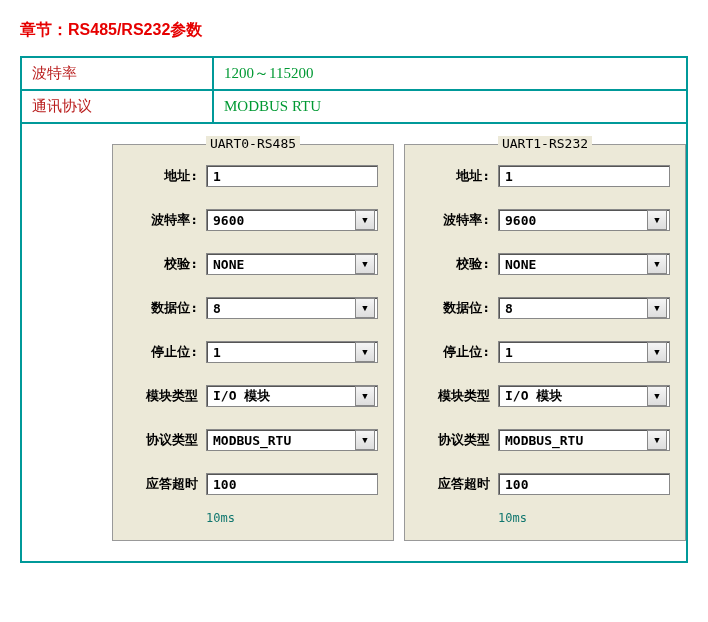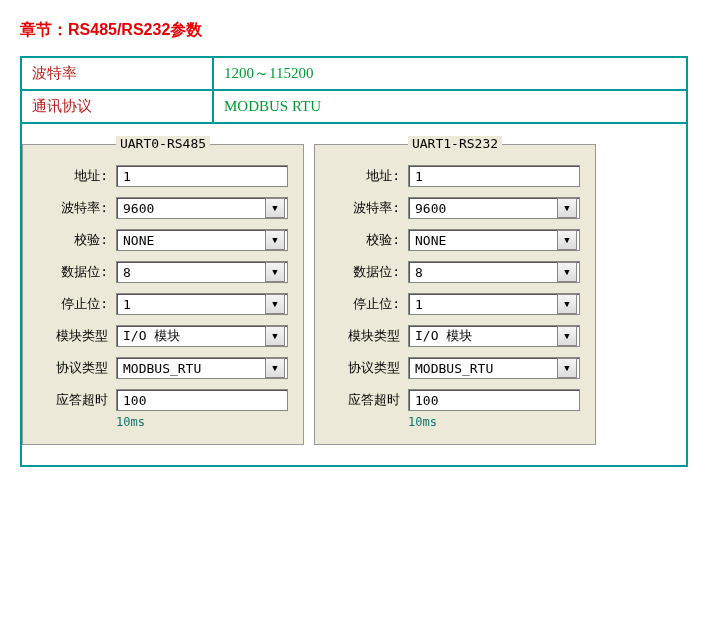--- a/index.html
+++ b/index.html
@@ -26,21 +26,21 @@
     padding: 6px 10px;
     font-size: 15px;
   }
   .lbl { color: #b91c1c; width: 170px; }
   .val { color: #009933; }
   .panel-container {
     border: 2px solid #009999;
     border-top: none;
     padding: 20px 0;
     display: flex;
-    justify-content: flex-start;
+    justify-content: flex-end;
     gap: 10px;
   }
   .groupbox {
     background: #ece9d8;
     border: 1px solid #999;
     position: relative;
     width: 250px;
     padding: 20px 15px 15px 15px;
     font-family: "SimSun", "宋体", monospace;
     font-size: 13px;
@@ -53,21 +53,22 @@
     text-align: center;
     font-size: 13px;
   }
   .groupbox .legend span {
     background: #ece9d8;
     padding: 0 4px;
   }
   .row {
     display: flex;
     align-items: center;
-    margin-bottom: 10px;
+    margin-bottom: 22px;
+    font-weight: bold;
   }
   .row-label {
     width: 70px;
     text-align: right;
     padding-right: 8px;
     color: #000;
   }
   .fld {
     flex: 1;
     height: 22px;

